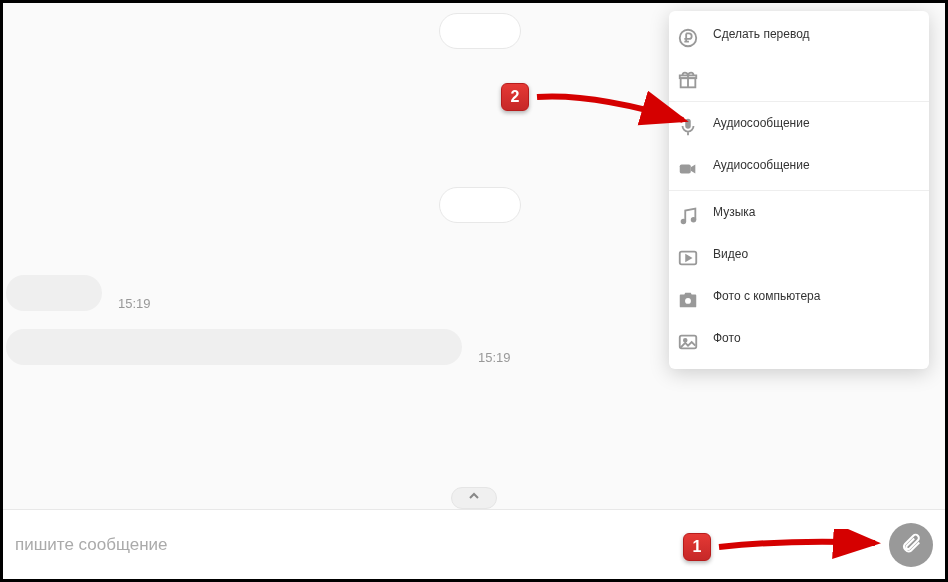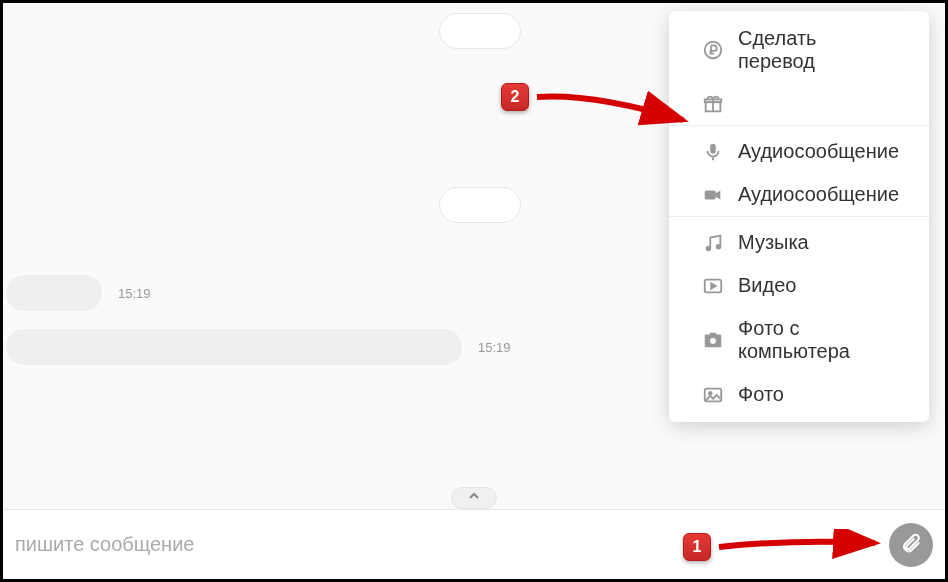--- a/index.html
+++ b/index.html
@@ -21,21 +21,21 @@
     position: absolute;
     background: #fff;
     border: 1px solid #e8e8e8;
     border-radius: 20px;
     width: 82px;
     height: 36px;
   }
   .msg-row {
     position: absolute;
     display: flex;
-    align-items: center;
+    align-items: flex-end;
     gap: 16px;
   }
   .msg-bubble {
     background: #efefef;
     border-radius: 18px;
     height: 36px;
   }
   .msg-time {
     color: #999;
     font-size: 13px;
@@ -62,21 +62,21 @@
     border-top: 1px solid #e8e8e8;
     background: #fff;
     display: flex;
     align-items: center;
     padding: 0 12px;
   }
   .msg-input {
     flex: 1;
     border: none;
     outline: none;
-    font-size: 20px;
+    font-size: 17px;
     color: #333;
     background: transparent;
   }
   .msg-input::placeholder {
     color: #aaa;
   }
   .attach-btn {
     width: 44px;
     height: 44px;
     border-radius: 50%;
@@ -92,24 +92,24 @@
     right: 16px;
     top: 8px;
     width: 260px;
     background: #fff;
     border-radius: 6px;
     box-shadow: 0 4px 20px rgba(0,0,0,0.18);
     padding: 6px 0;
   }
   .menu-item {
     display: flex;
-    align-items: center;
+    align-items: flex-start;
     gap: 14px;
-    padding: 10px 33px;
-    font-size: 20px;
+    padding: 10px 8px;
+    font-size: 12px;
     color: #333;
     cursor: pointer;
   }
   .menu-item .icon {
     width: 22px;
     height: 22px;
     color: #999;
     display: flex;
     align-items: center;
     justify-content: center;

